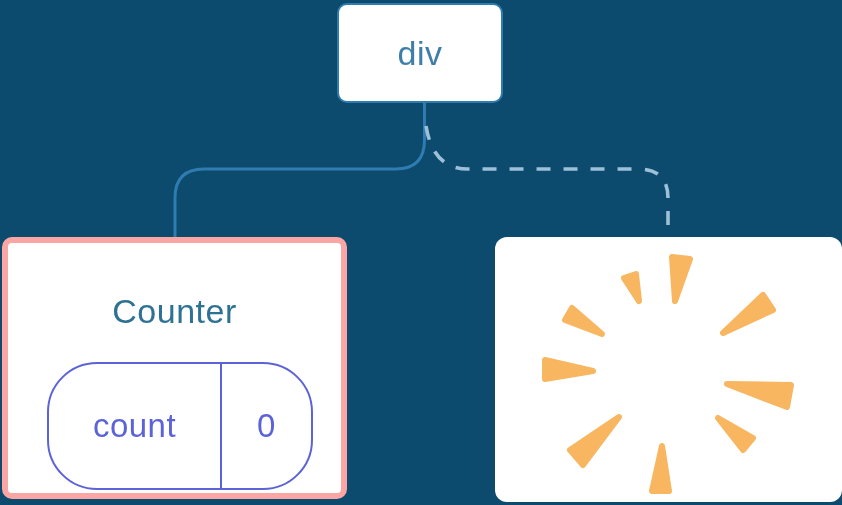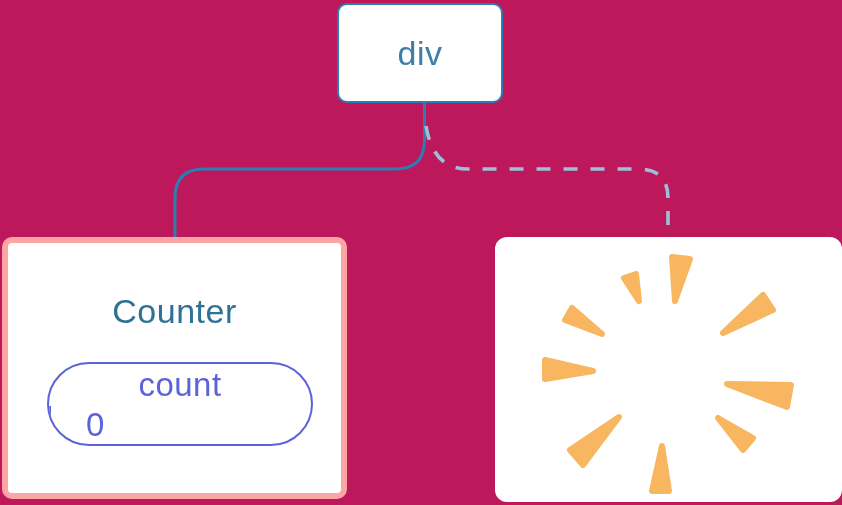--- a/index.html
+++ b/index.html
@@ -4,21 +4,21 @@
 <style>
   html, body { margin: 0; padding: 0; }
   body {
     font-family: "Liberation Sans", sans-serif;
     background: #4a6772;
   }
   .canvas {
     position: relative;
     width: 842px;
     height: 505px;
-    background: #be185d;
+    background: #0c4a6e;
     overflow: hidden;
   }
   .edges {
     position: absolute;
     left: 0; top: 0;
     width: 842px; height: 505px;
   }
   .edge-solid {
     fill: none;
     stroke: #2e7cb0;
@@ -64,27 +64,26 @@
     width: 100%;
     text-align: center;
     color: #2d7195;
     font-size: 34px;
     font-weight: 500;
     letter-spacing: 0.5px;
   }
   .state-pill {
     position: absolute;
     left: 39px; top: 119px;
-    width: 266px; height: 84px;
+    width: 266px; height: 128px;
     border: 2px solid #5c63d8;
     border-radius: 50px;
     display: flex;
     box-sizing: border-box;
     overflow: hidden;
-    flex-direction: column;
   }
   .pill-key-cell {
     flex: 1;
     display: flex;
     align-items: center;
     justify-content: center;
   }
   .pill-value-cell {
     width: 89px;
     border-left: 2px solid #5c63d8;

